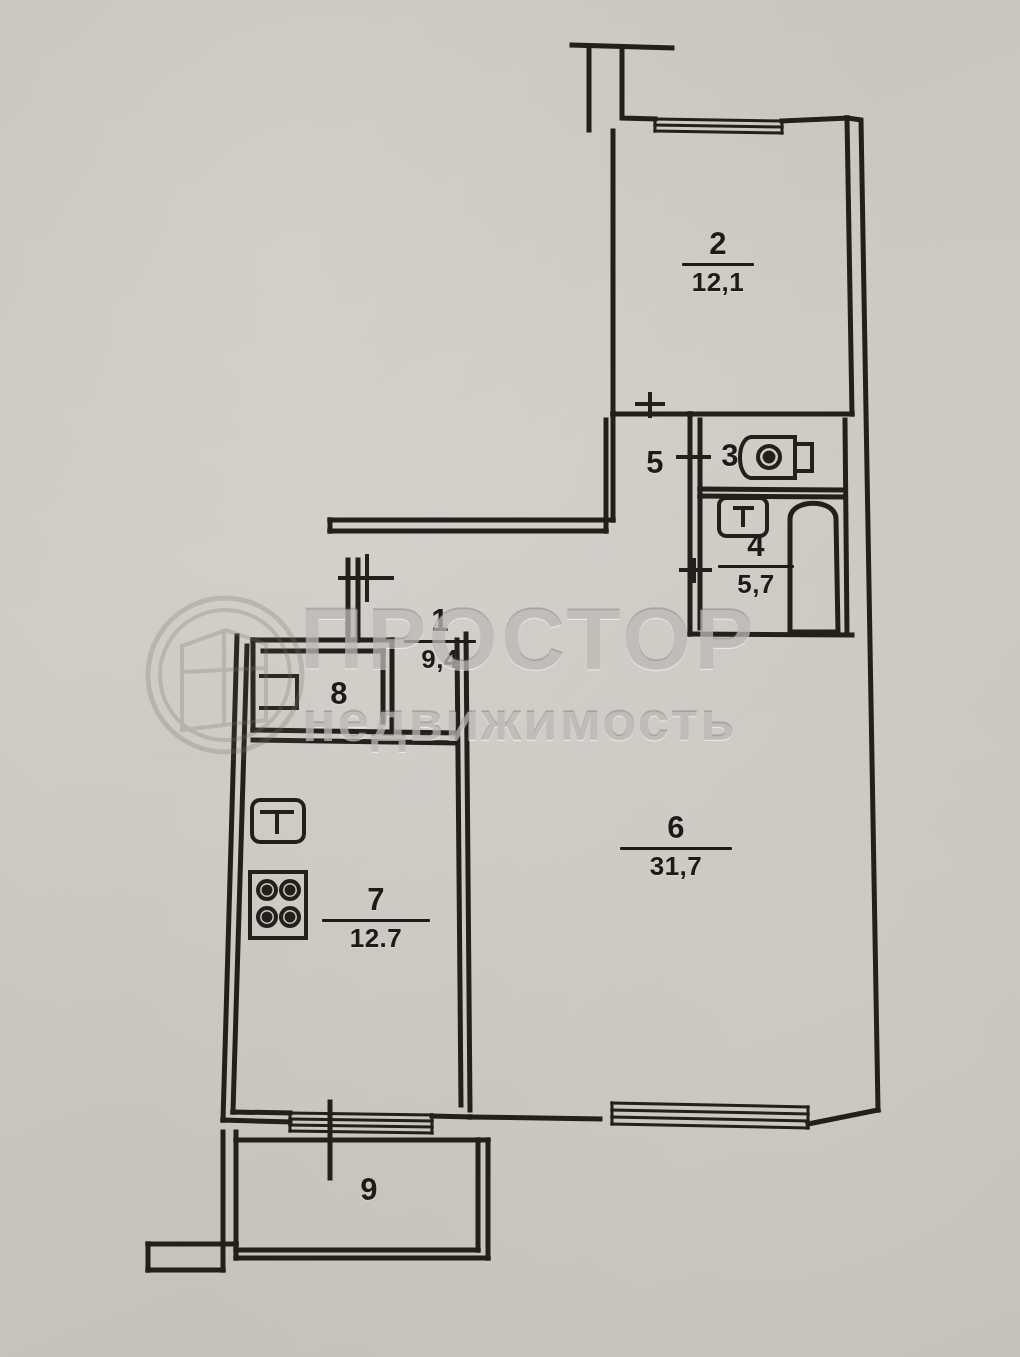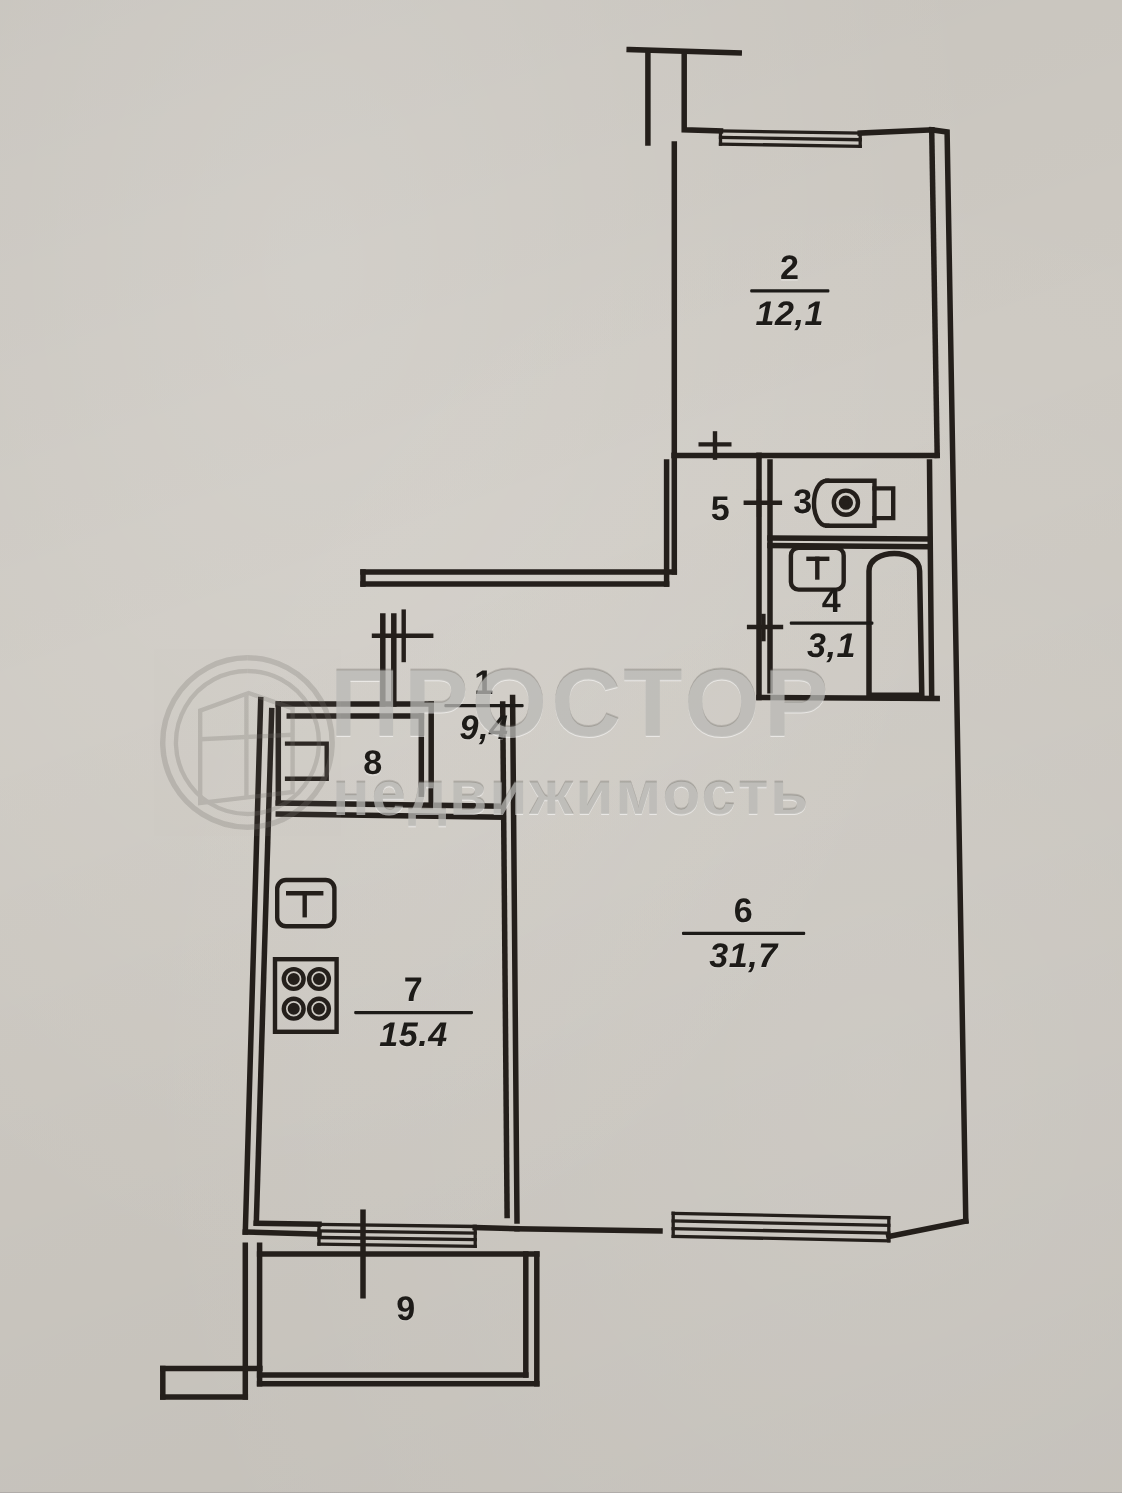--- a/index.html
+++ b/index.html
@@ -28,21 +28,21 @@
     letter-spacing:.5px;
     font-weight:700;
     text-shadow:0 1px 0 rgba(255,255,255,.25);
     user-select:none;
   }
   .room-label .num{display:block;font-size:31px;}
   .room-label .rule{
     display:block;height:3px;background:#1d1b18;
     margin:4px auto 3px auto;border-radius:1px;
   }
-  .room-label .area{display:block;font-size:31px;font-style:italic;}
+  .room-label .area{display:block;font-size:26px;}
   .room-label.plain .num{font-size:31px;}
   
   #watermark{
     position:absolute;
     left:140px;top:580px;
     width:740px;height:200px;
     pointer-events:none;
     user-select:none;
   }
   #wm-logo{position:absolute;left:0;top:10px;width:170px;height:170px;opacity:.30;}
@@ -248,21 +248,21 @@
     <span class="area">12,1</span>
   </div>
 
   <div class="room-label plain" style="left:716px;top:440px;width:28px;">
     <span class="num">3</span>
   </div>
 
   <div class="room-label" style="left:718px;top:530px;width:76px;">
     <span class="num">4</span>
     <span class="rule"></span>
-    <span class="area">3,1</span>
+    <span class="area">5,7</span>
   </div>
 
   <div class="room-label plain" style="left:641px;top:447px;width:28px;">
     <span class="num">5</span>
   </div>
 
   <div class="room-label" style="left:404px;top:605px;width:72px;">
     <span class="num">1</span>
     <span class="rule"></span>
     <span class="area">9,4</span>
@@ -274,21 +274,21 @@
 
   <div class="room-label" style="left:620px;top:812px;width:112px;">
     <span class="num">6</span>
     <span class="rule"></span>
     <span class="area">31,7</span>
   </div>
 
   <div class="room-label" style="left:322px;top:884px;width:108px;">
     <span class="num">7</span>
     <span class="rule"></span>
-    <span class="area">15.4</span>
+    <span class="area">12.7</span>
   </div>
 
   <div class="room-label plain" style="left:355px;top:1174px;width:28px;">
     <span class="num">9</span>
   </div>
 
   <div id="watermark">
     <svg id="wm-logo" viewBox="0 0 170 170">
       <g fill="none" stroke="#6f6d67" stroke-width="5">
         <path d="M85 8 A77 77 0 1 1 84.9 8"></path>

